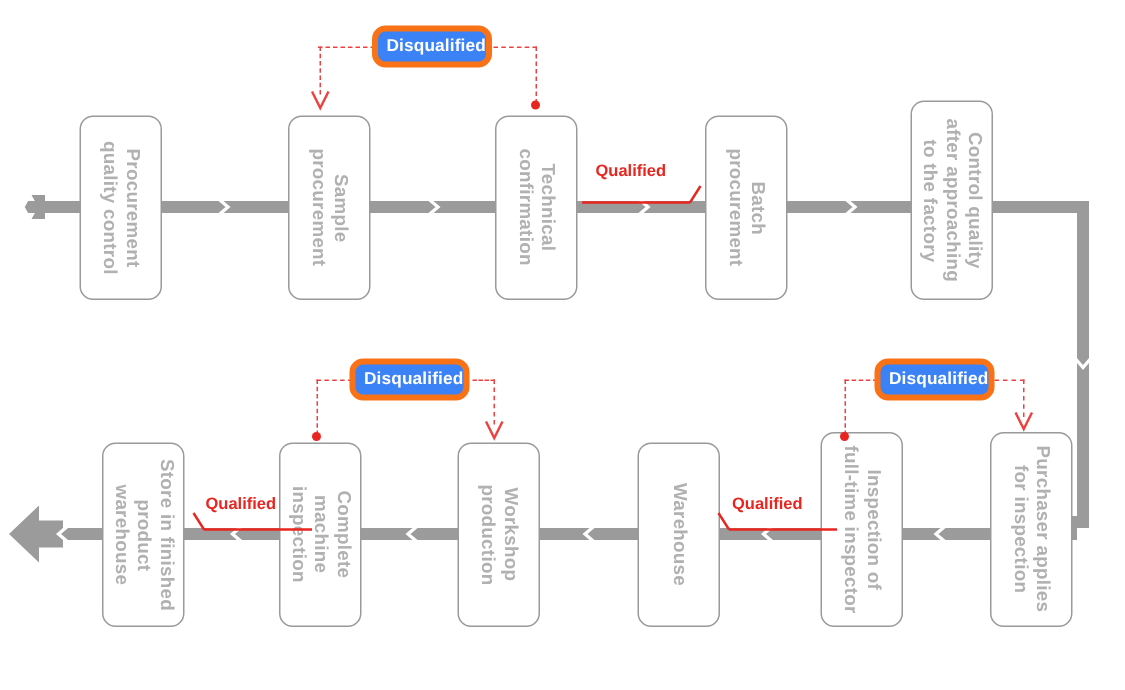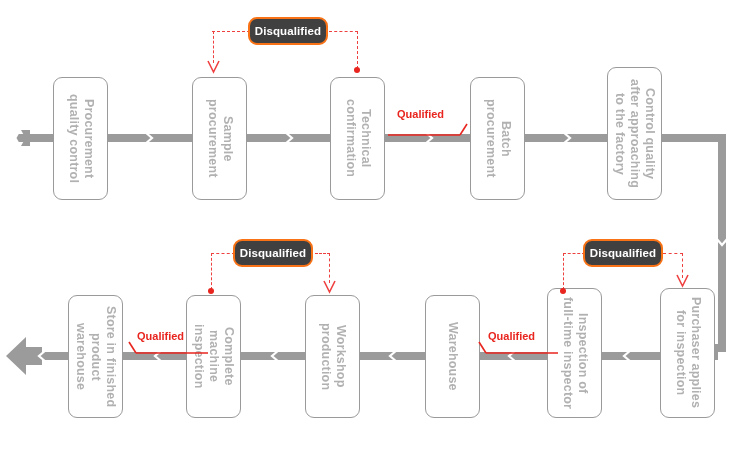--- a/index.html
+++ b/index.html
@@ -79,29 +79,29 @@
     font-size: 11px;
     font-weight: 700;
     color: #e8251f;
     white-space: nowrap;
     z-index: 7;
   }
   
   .badge {
     position: absolute;
     box-sizing: border-box;
-    background: #404040;
-    border: 2px solid #f97316;
+    background: #3b82f6;
+    border: 4px solid #f97316;
     border-radius: 9px;
     color: #ffffff;
     font-size: 11.5px;
     font-weight: 700;
     display: flex;
     align-items: center;
-    justify-content: center;
+    justify-content: flex-end;
     z-index: 8;
     letter-spacing: 0.1px;
   }
   
   .dash-h {
     position: absolute;
     height: 0;
     border-top: 1.6px dashed #ef4040;
     z-index: 5;
   }

